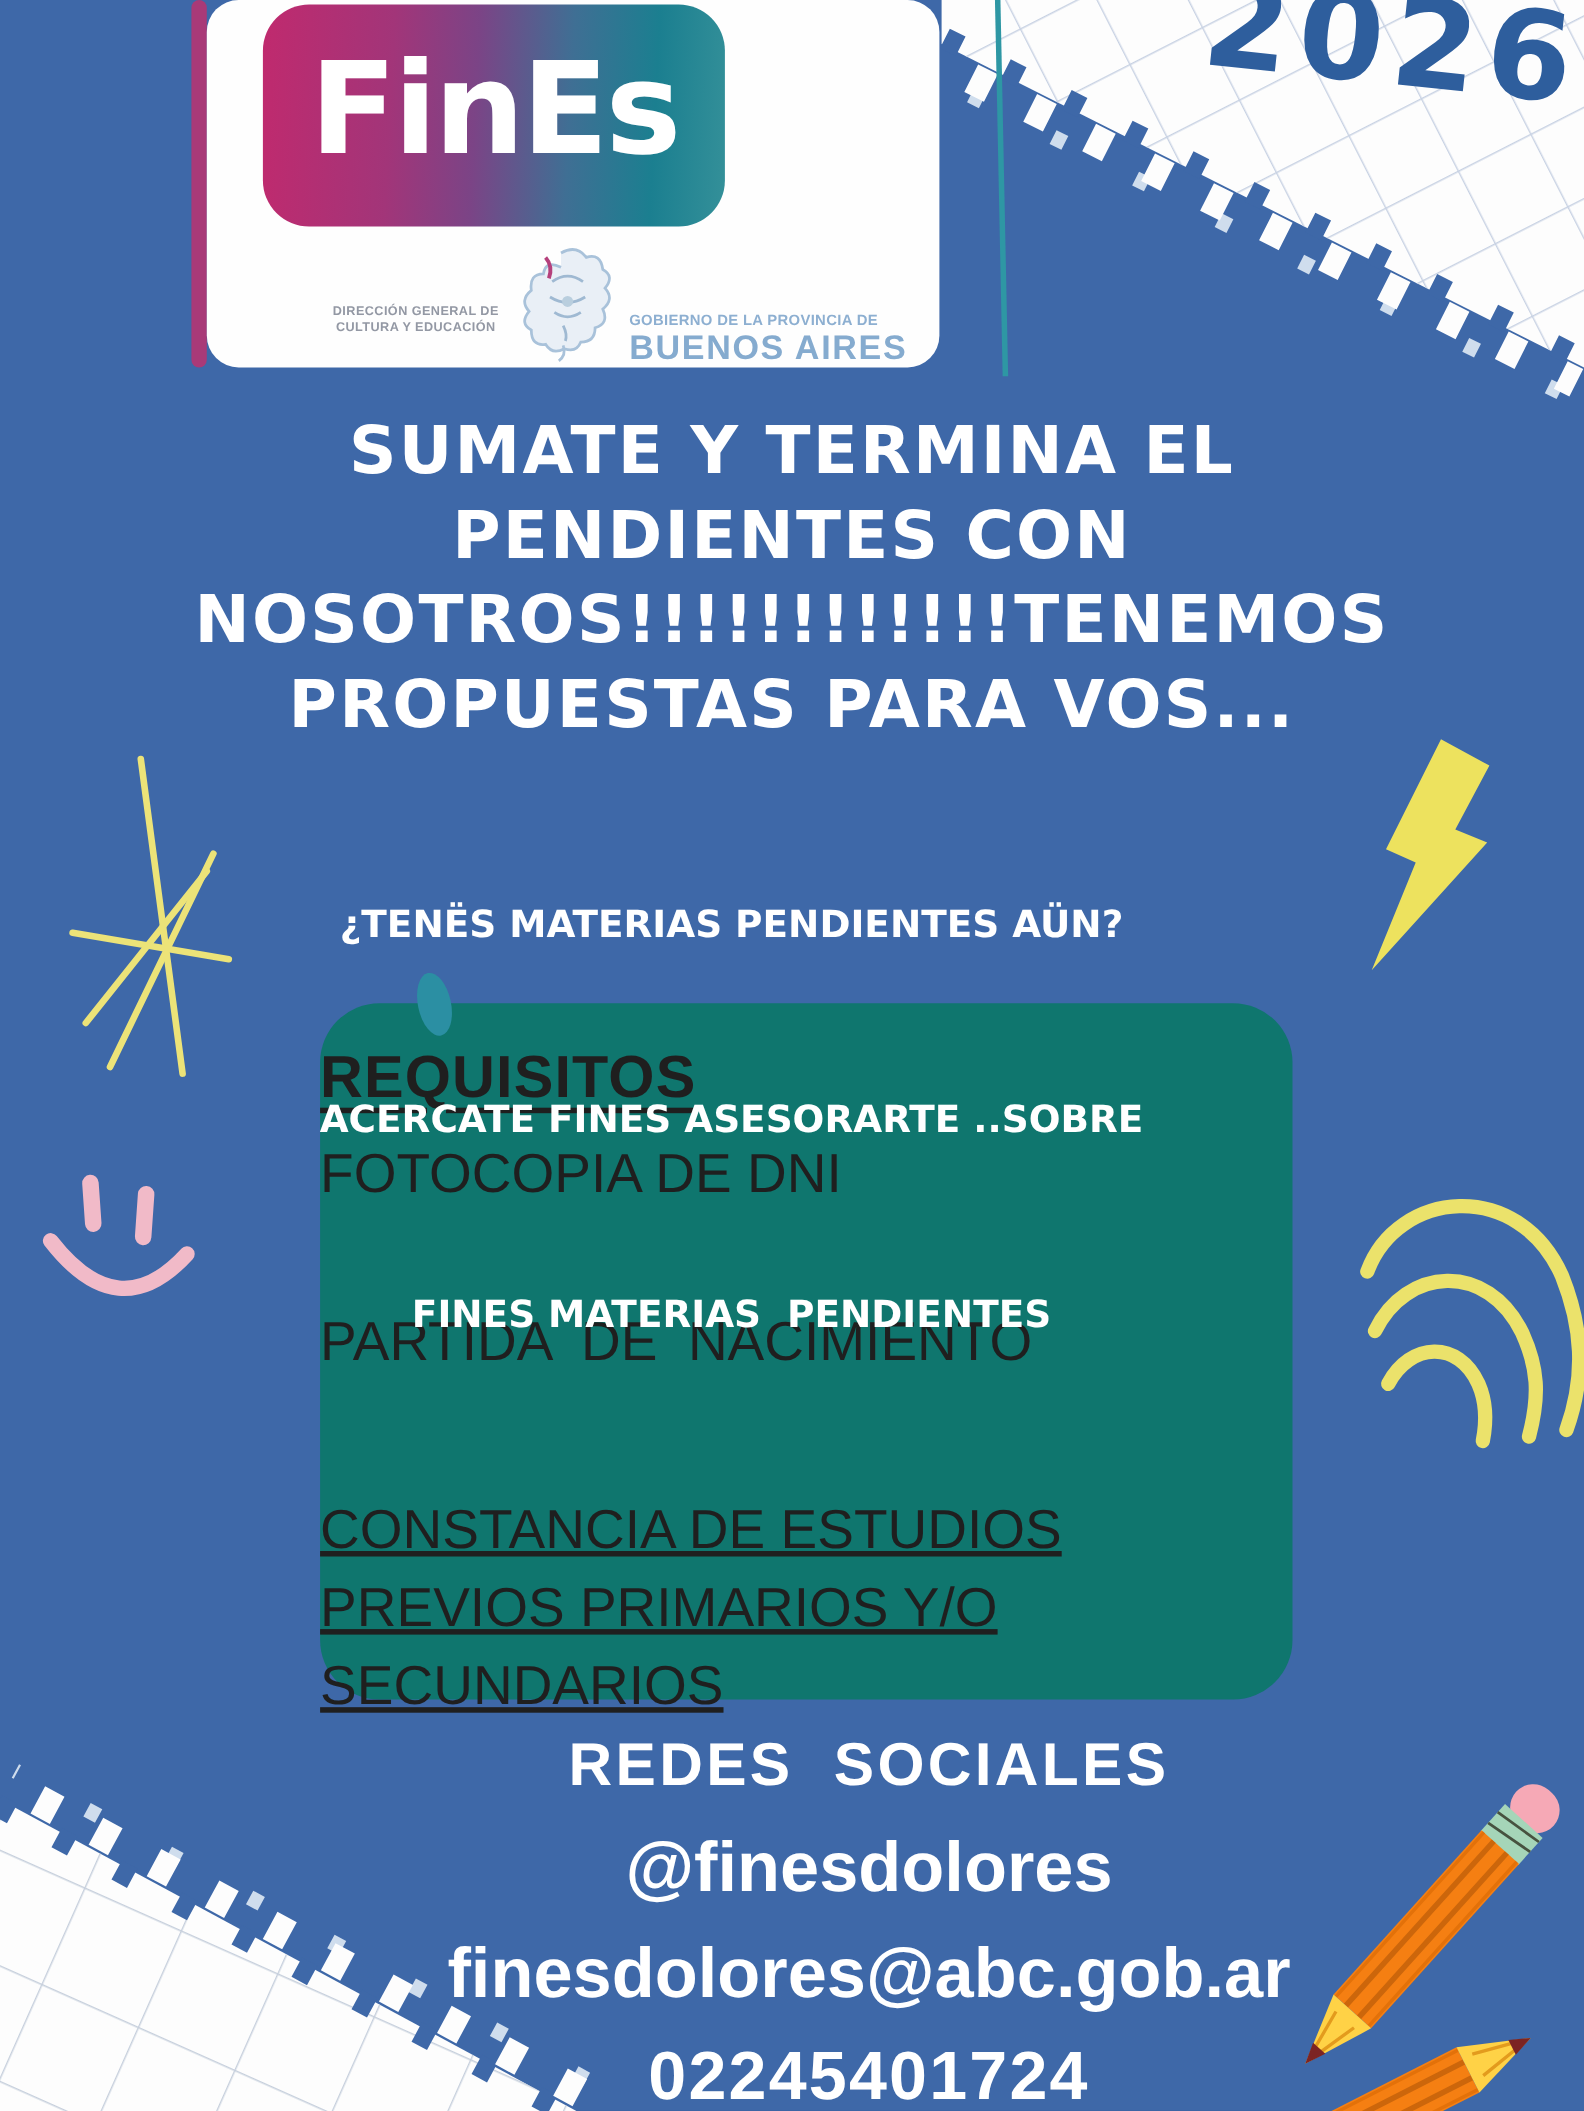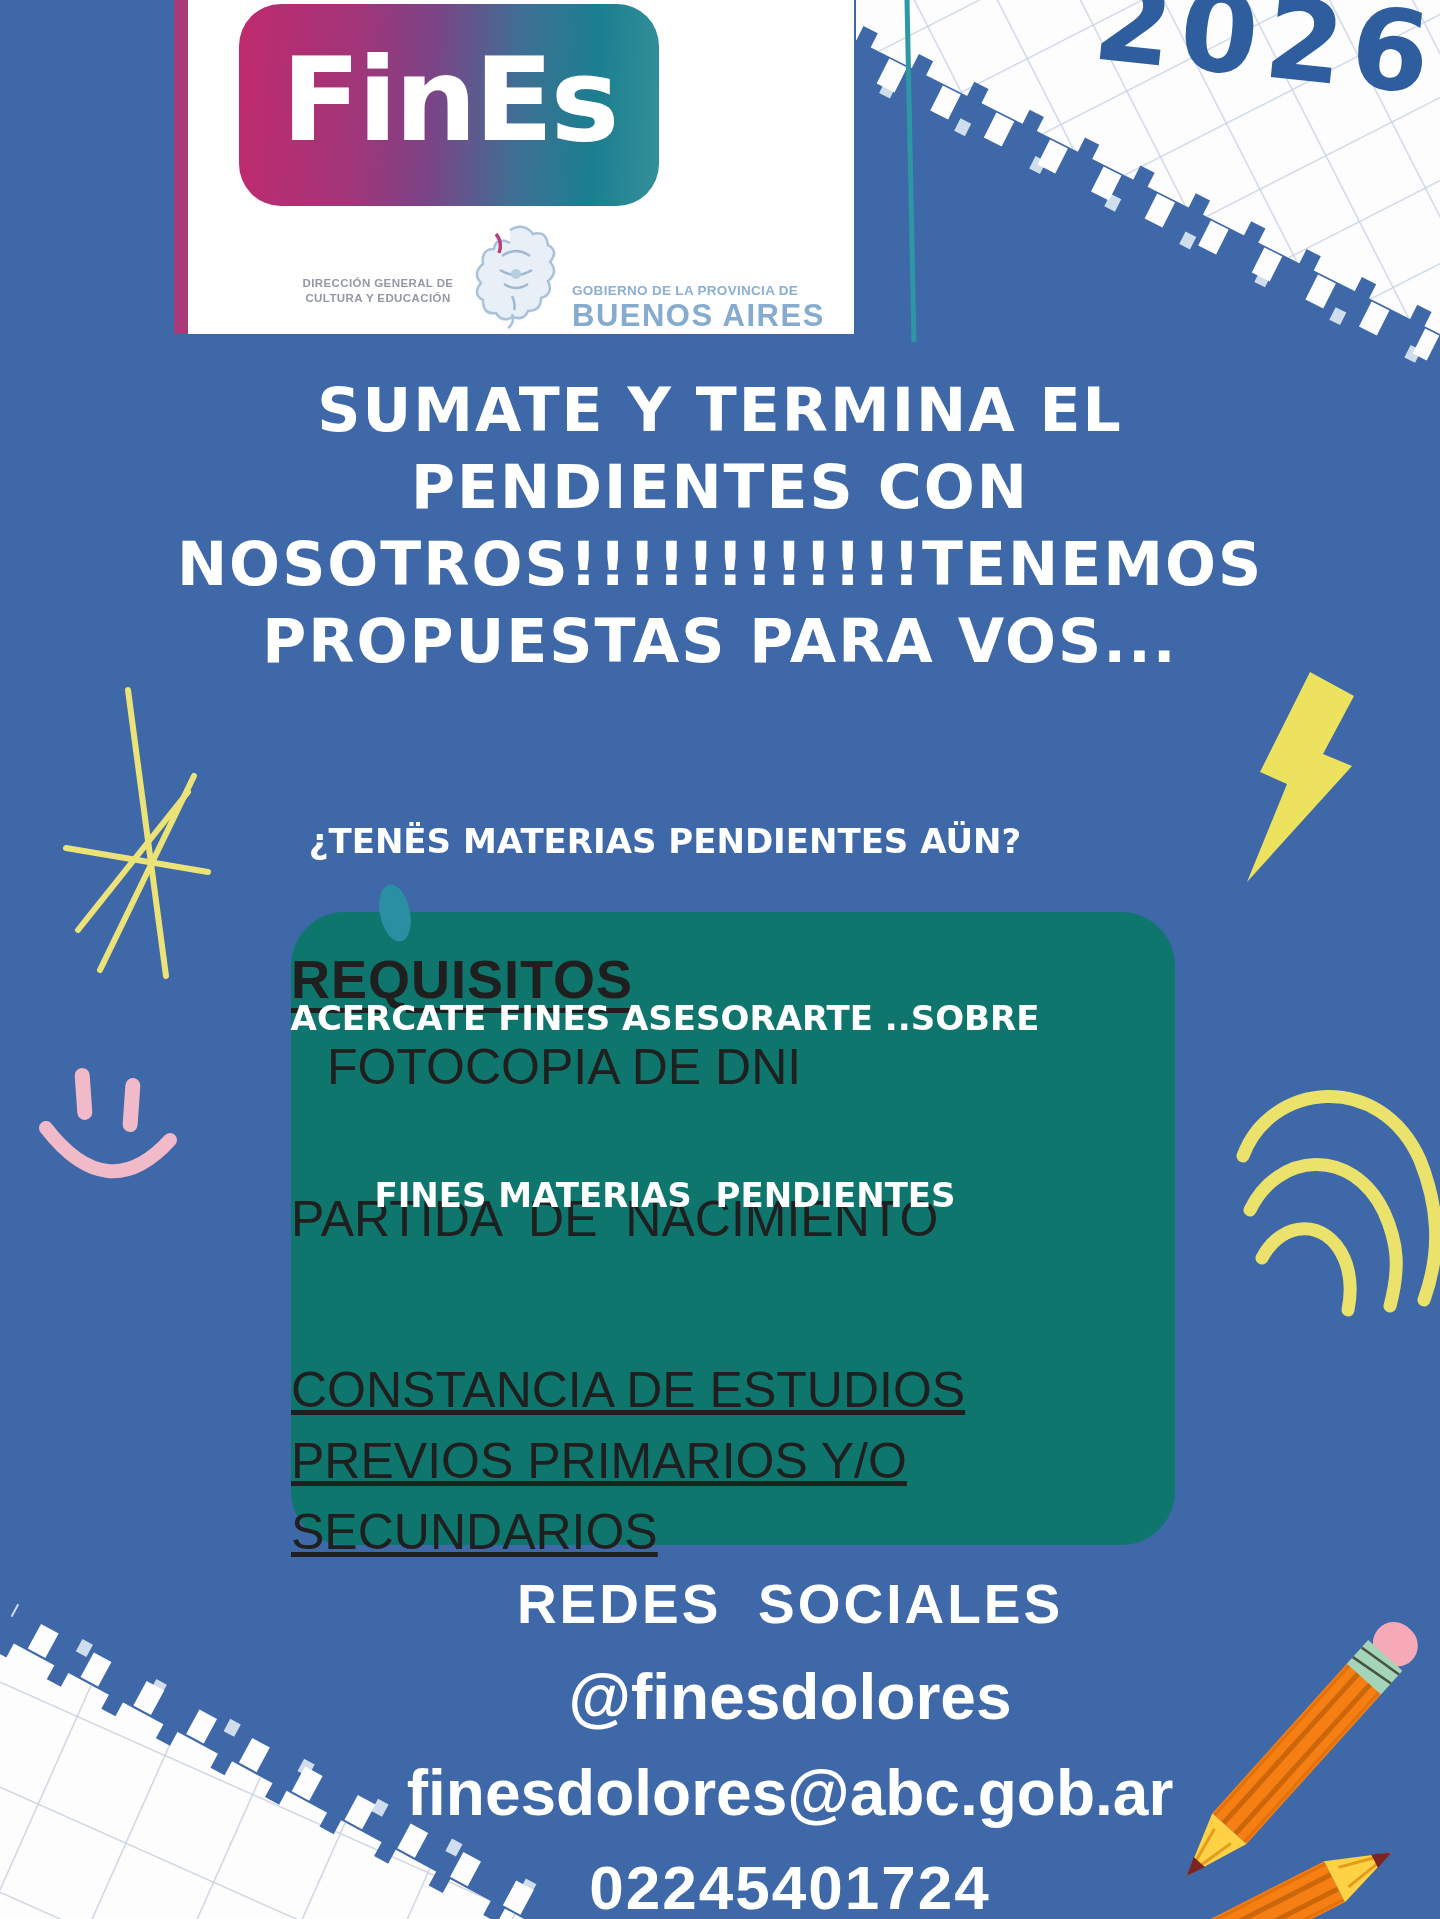--- a/index.html
+++ b/index.html
@@ -1,18 +1,18 @@
 <!DOCTYPE html>
 <html><head>
 <meta charset="utf-8">
 <style>
   html,body{margin:0;padding:0;background:#2c4e85;}
   .poster{position:relative;width:1440px;height:1919px;overflow:hidden;
           background:#3e68a8;font-family:"Liberation Sans",sans-serif;}
-  .abs{position:absolute;}
+  .abs{position:absolute;border-radius:29px;}
   .decor{position:absolute;left:0;top:0;z-index:1;}
   
   .card-stripe{left:174px;top:0;width:14px;height:334px;background:#a93a78;z-index:2;}
   .top-card{left:188px;top:0;width:666px;height:334px;background:#fefefe;z-index:2;}
   .fines-box{left:51px;top:4px;width:420px;height:202px;border-radius:42px;
     background:linear-gradient(93deg,#c02a6e 0%,#a23579 28%,#7b4486 46%,#3f6f94 66%,#1b7f90 84%,#349099 100%);
     display:flex;align-items:center;justify-content:center;position:absolute;}
   .fines-text{font-family:"DejaVu Sans",sans-serif;font-weight:bold;font-size:116px;
     color:#ffffff;letter-spacing:-3px;line-height:1;padding-bottom:10px;}
   .org-left{left:100px;top:276px;width:180px;text-align:center;font-size:11.5px;font-weight:bold;
@@ -24,21 +24,21 @@
   
   .headline{left:100px;top:372px;width:1240px;text-align:center;color:#fff;z-index:3;
     font-family:"DejaVu Sans",sans-serif;font-weight:bold;font-size:60px;line-height:77px;letter-spacing:2px;}
   .subheadline{left:90px;top:694px;width:1150px;text-align:center;color:#fff;z-index:3;
     font-family:"DejaVu Sans",sans-serif;font-weight:bold;font-size:34px;line-height:59px;white-space:pre-wrap;}
   
   .req-box{left:291px;top:912px;width:884px;height:633px;background:#0f766e;border-radius:54px;
     text-align:left;color:#1f1f1f;z-index:2;}
   .req-title{margin-top:36px;font-size:54px;font-weight:bold;letter-spacing:1px;
     text-decoration:underline;text-decoration-thickness:5px;text-underline-offset:10px;}
-  .req-item1{margin-top:28px;font-size:50px;padding-left:36px;}
+  .req-item1{margin-top:28px;font-size:50px;}
   .req-item2{margin-top:94px;font-size:50px;white-space:pre-wrap;}
   .req-item3{margin-top:107px;font-size:50px;line-height:71px;text-decoration:underline;}
   .teal-dot{left:380px;top:884px;width:30px;height:58px;background:#2b8fa3;border-radius:50%;
     transform:rotate(-12deg);z-index:4;}
   
   .social{left:130px;top:1572px;width:1320px;text-align:center;color:#fff;font-weight:bold;z-index:3;}
   .social-heading{font-size:55px;letter-spacing:3px;white-space:pre-wrap;}
   .social-handle{font-size:64px;margin-top:24px;}
   .social-email{font-size:64px;margin-top:22px;}
   .social-phone{font-size:62px;margin-top:22px;letter-spacing:2px;}

